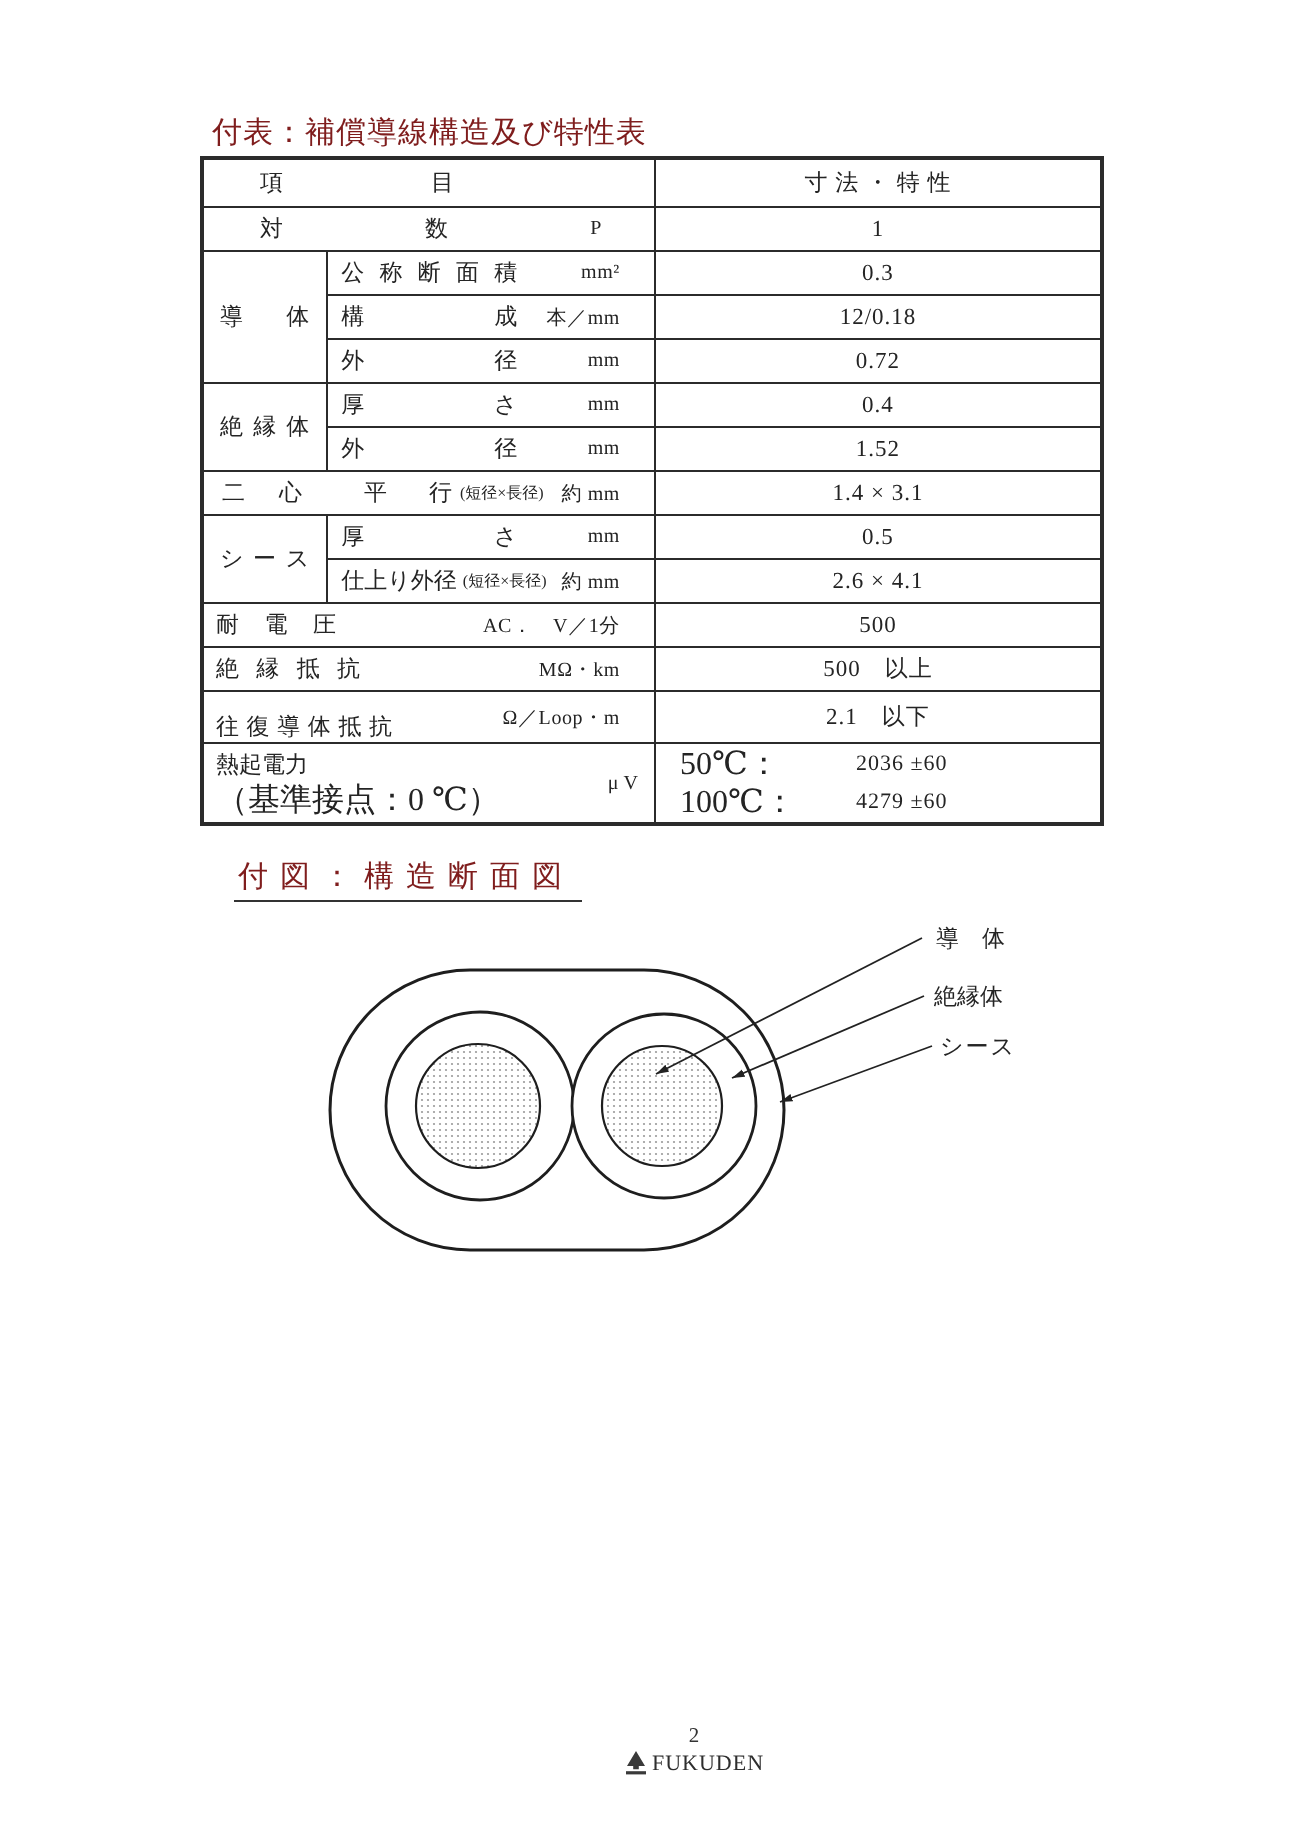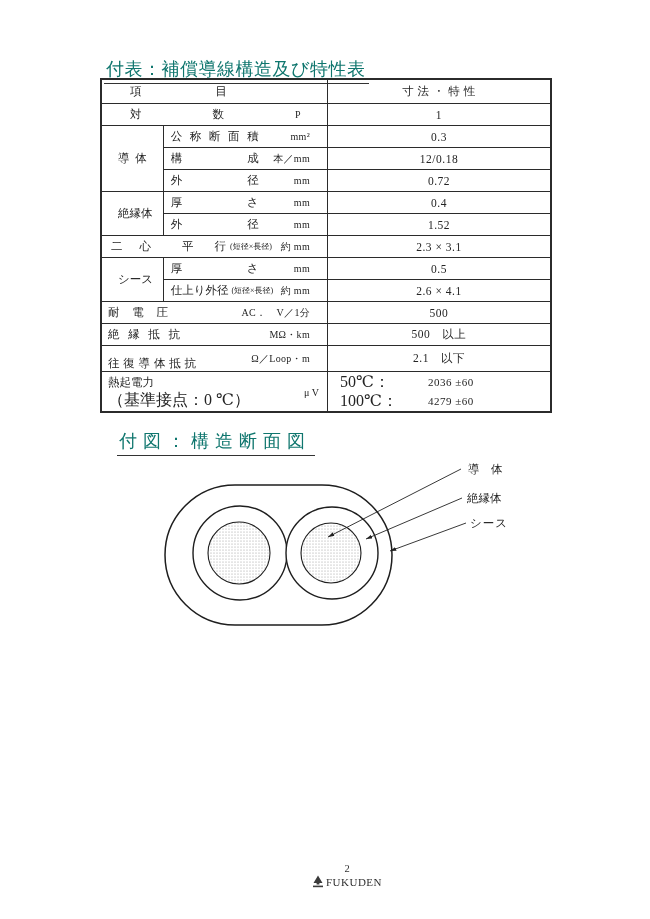--- a/index.html
+++ b/index.html
@@ -3,41 +3,41 @@
 <meta charset="utf-8">
 <style>
   html,body{margin:0;padding:0;}
   body{
     width:650px;height:919px;position:relative;background:#ffffff;
     font-family:"Liberation Serif","DejaVu Serif",serif;
     color:#222;overflow:hidden;
   }
   
   .caption{
-    position:absolute;font-size:18px;letter-spacing:0.5px;
-    border-bottom:1.2px solid #333;padding:0 4px 2px 2px;color:#0f766e;
+    position:absolute;font-size:15px;letter-spacing:0.5px;
+    border-bottom:1.2px solid #333;padding:0 4px 2px 2px;color:#7f1d1d;
   }
   .caption.table-cap{left:104px;top:57px;}
   .caption.fig-cap{left:117px;top:429px;letter-spacing:6px;}
   
   .spec-wrap{position:absolute;left:100px;top:78px;}
   table.spec{border-collapse:collapse;table-layout:fixed;width:452px;
     font-size:11.5px;color:#242424;}
   table.spec td{border:1px solid #2b2b2b;padding:0;vertical-align:middle;
     height:21px;overflow:hidden;white-space:nowrap;}
   table.spec{border:2px solid #2b2b2b;}
   tr.hdr td{height:23px;}
   tr.hdr{border-bottom:1.6px solid #2b2b2b;}
   td.c-val{text-align:center;letter-spacing:0.5px;}
   
   .hdr-item{display:flex;justify-content:space-between;padding:0 100px 0 28px;}
   
   .pair{display:flex;justify-content:space-between;align-items:center;padding:0 26px 0 28px;}
   
-  td.grp div{text-align:justify;text-align-last:justify;padding:0 16px;}
+  td.grp div{text-align:justify;text-align-last:justify;padding:0 8px;}
   
   .sub{display:flex;justify-content:space-between;align-items:center;padding:0 17px 0 7px;}
   .sub .nm{display:inline-block;width:88px;text-align:justify;text-align-last:justify;}
   .sub .nm.plain{text-align-last:auto;width:auto;}
   .unit{font-size:10px;letter-spacing:0.3px;}
   .small-note{font-size:8px;letter-spacing:0;}
   
   .twin{display:flex;align-items:center;padding:0 17px 0 9px;}
   .twin .t2{margin-left:17px;} .twin .t3{margin-left:31px;} .twin .t4{margin-left:21px;}
   .twin .sm{margin-left:4px;} .twin .un{margin-left:auto;}
@@ -156,21 +156,21 @@
     <td colspan="2">
       <div class="twin">
         <span>二</span>
         <span class="t2">心</span>
         <span class="t3">平</span>
         <span class="t4">行</span>
         <span class="sm small-note">(短径×長径)</span>
         <span class="un unit">約 mm</span>
       </div>
     </td>
-    <td class="c-val">2.3 × 3.1</td>
+    <td class="c-val">1.4 × 3.1</td>
   </tr>
 
   <tr>
     <td class="grp" rowspan="2">
       <div>シース</div>
     </td>
     <td>
       <div class="sub">
         <span class="nm"><span>厚</span><span style="float:right">さ</span></span>
         <span class="unit">mm</span>

